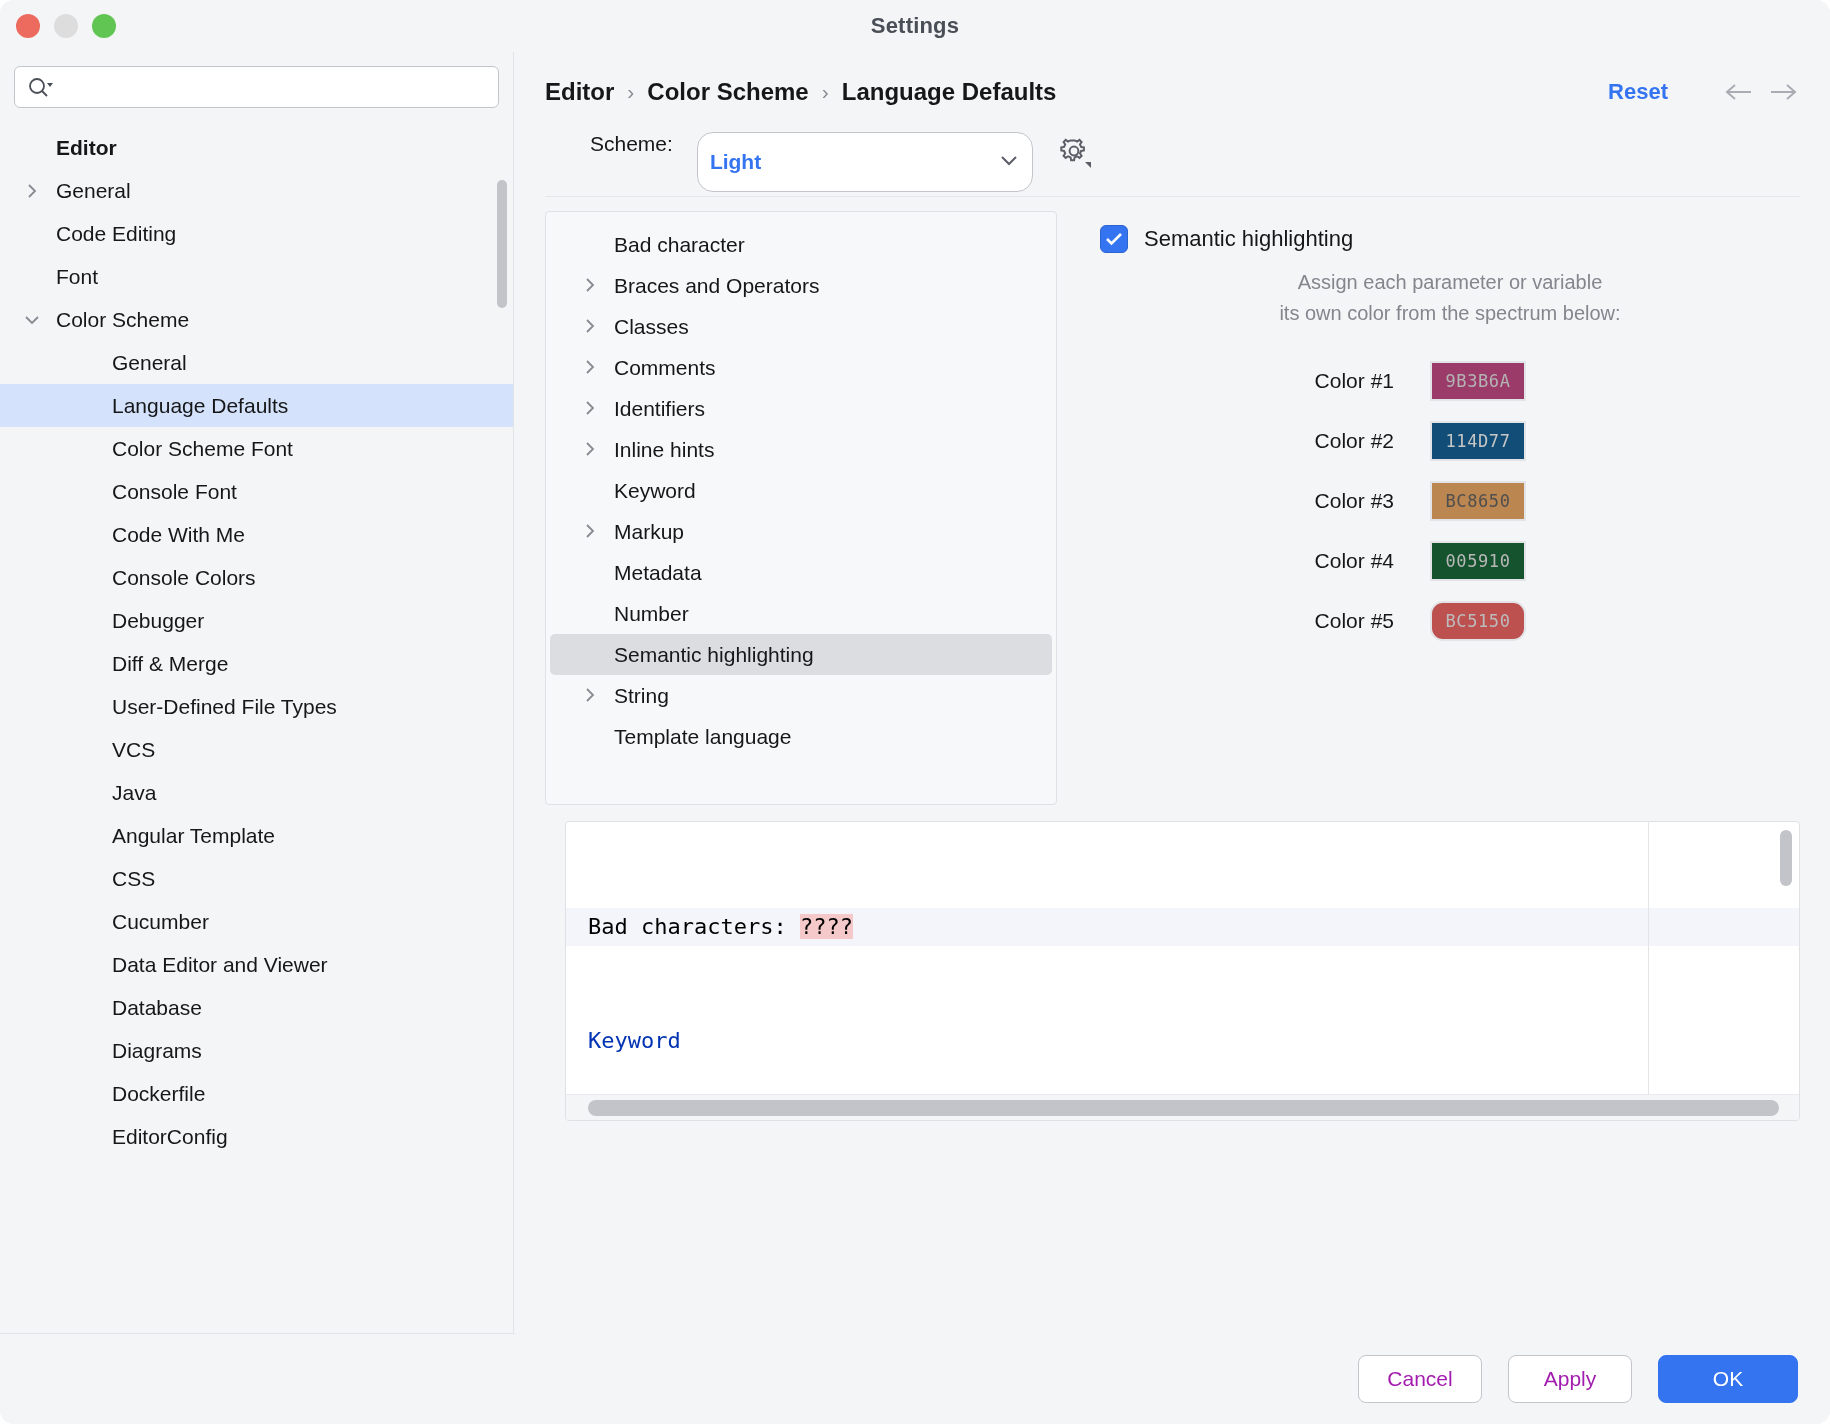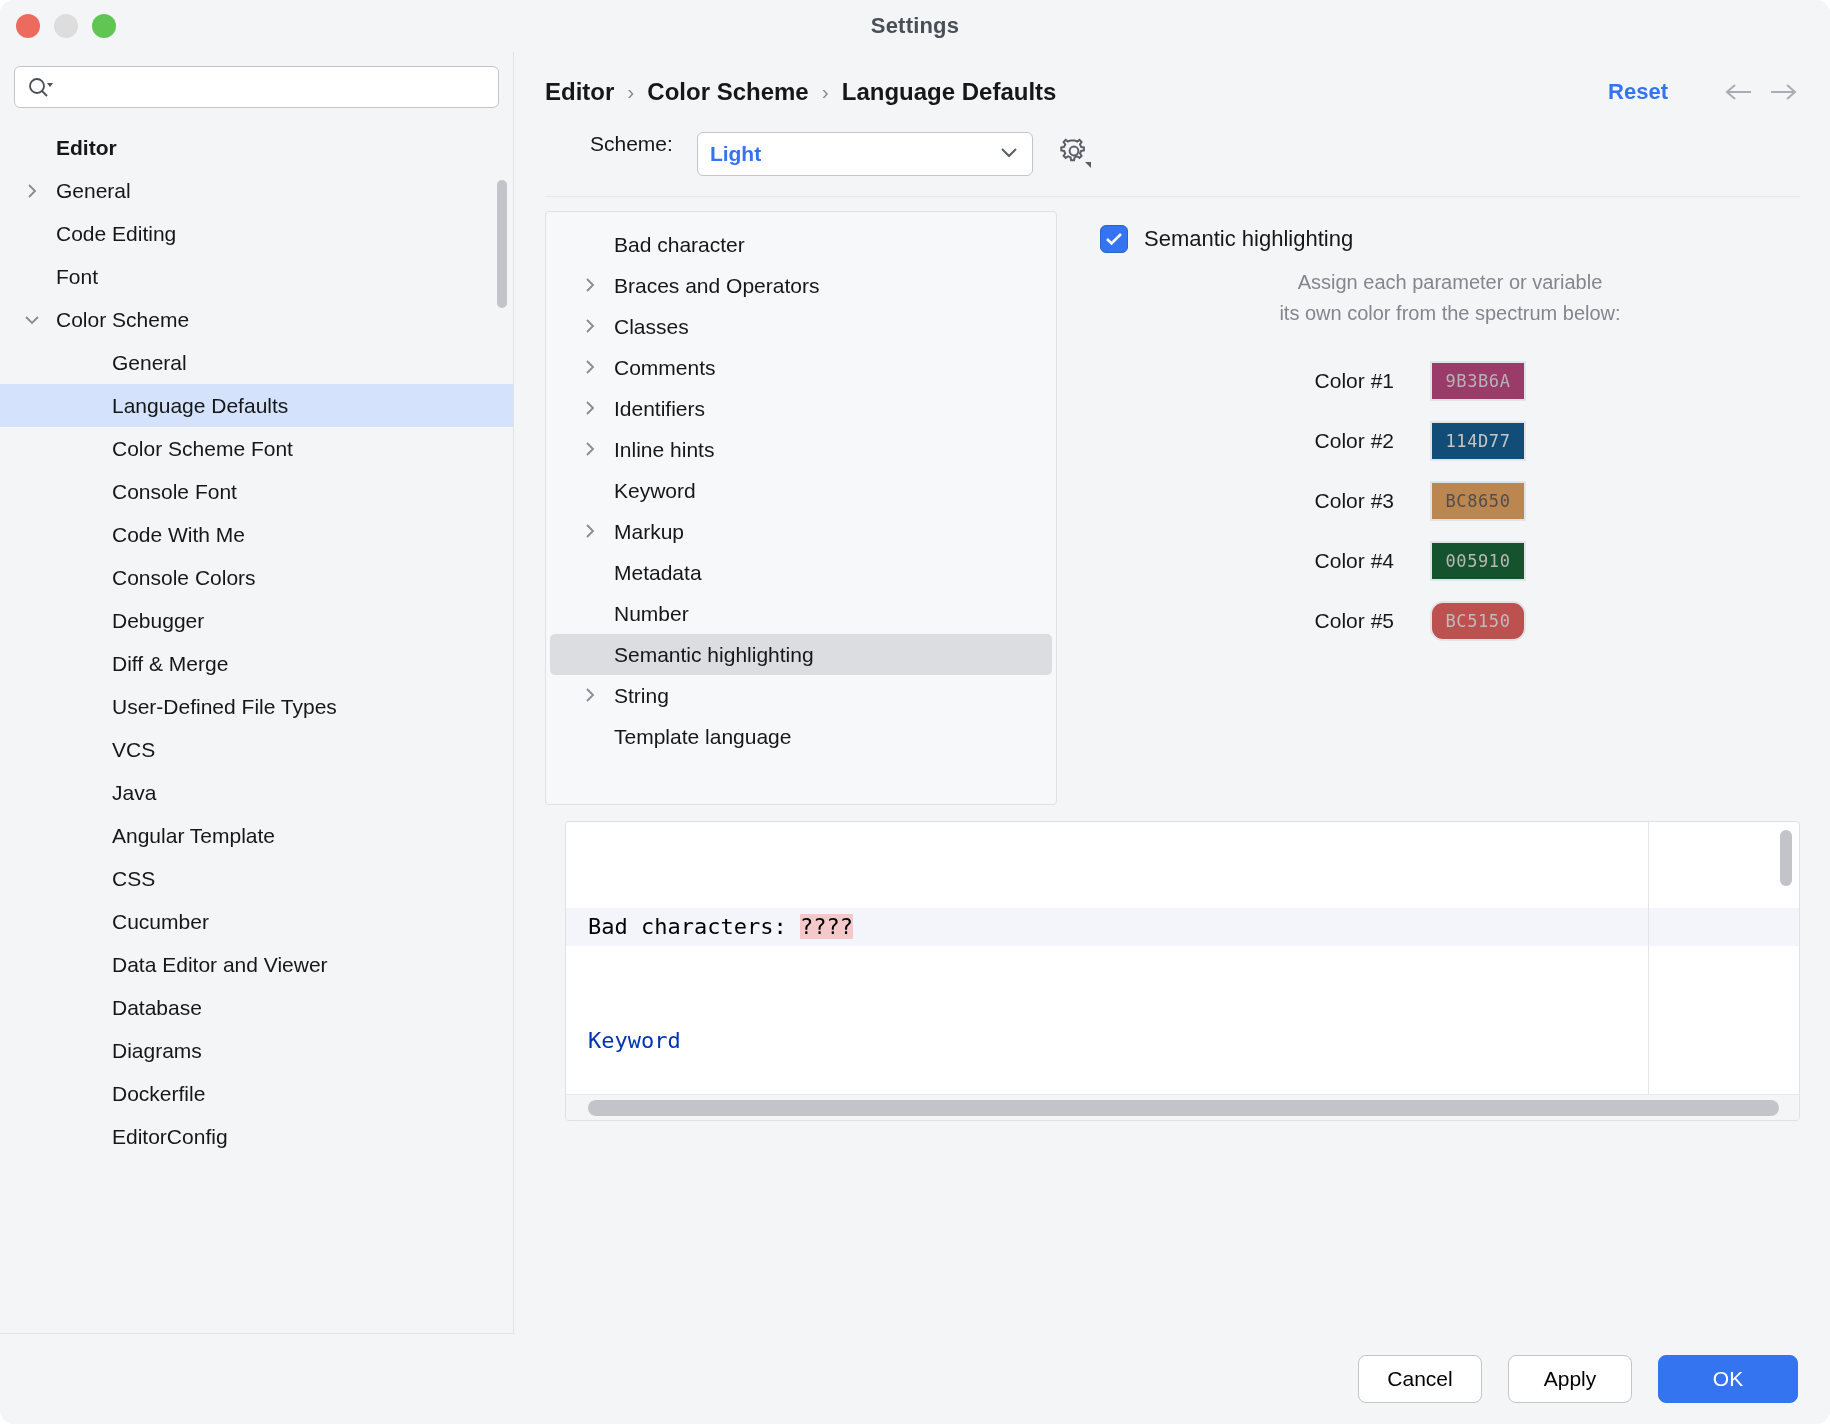--- a/index.html
+++ b/index.html
@@ -109,22 +109,22 @@
   .nav-arrow {
     width: 36px; height: 36px; margin-left: 6px;
     display: inline-flex; align-items: center; justify-content: center;
     cursor: pointer;
   }
 
   .scheme-row { display: flex; align-items: flex-start; height: 62px; margin-top: 8px; margin-left: 45px; }
   .scheme-label { font-size: 21px; color: #161718; margin-right: 24px; }
   .combo {
     position: relative;
-    width: 336px; height: 44px;
-    background: #ffffff; border: 1px solid #c3c5ca; border-radius: 6px;
+    width: 336px; height: 60px;
+    background: #ffffff; border: 1px solid #c3c5ca; border-radius: 16px;
     display: flex; align-items: center; padding: 15px 12px;
     cursor: pointer;
   }
   .combo-value { font-size: 21px; font-weight: bold; color: #3574f0; }
   .combo-arrow { position: absolute; right: 12px; top: 50%; transform: translateY(-50%); }
   .gear-btn {
     margin-left: 22px; width: 40px; height: 40px;
     display: inline-flex; align-items: center; justify-content: center;
     cursor: pointer;
   }
@@ -208,21 +208,21 @@
   
   .bottombar {
     position: absolute; left: 0; right: 0; bottom: 0; height: 90px;
     background: #f4f5f7;
     display: flex; align-items: center; justify-content: flex-end;
     padding-right: 32px; gap: 26px;
   }
   .btn {
     height: 48px; min-width: 124px; padding: 0 26px;
     border-radius: 8px; border: 1px solid #c3c5ca;
-    background: #ffffff; color: #000000; font-size: 21px;
+    background: #ffffff; color: #a21caf; font-size: 21px;
     font-family: "Liberation Sans", sans-serif;
     cursor: pointer;
   }
   .btn.primary { background: #3574f0; border-color: #3574f0; color: #ffffff; min-width: 140px; }
 </style>
 </head>
 <body>
 
 <div class="window">
 

